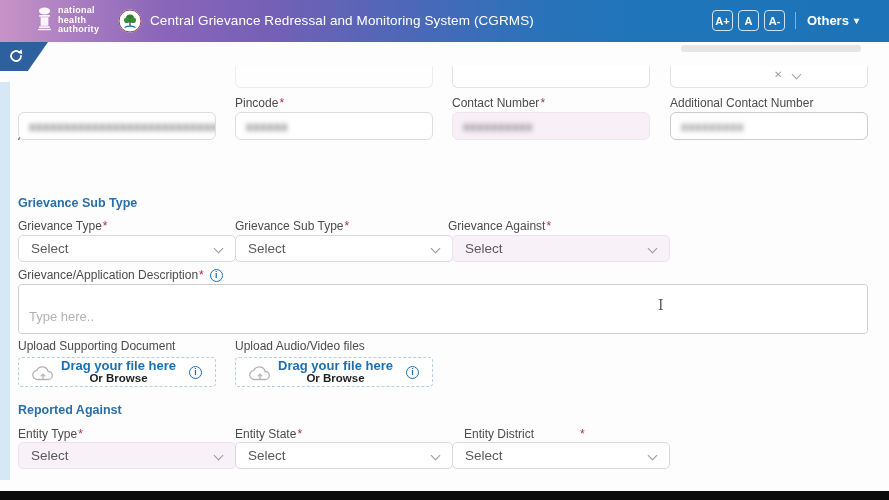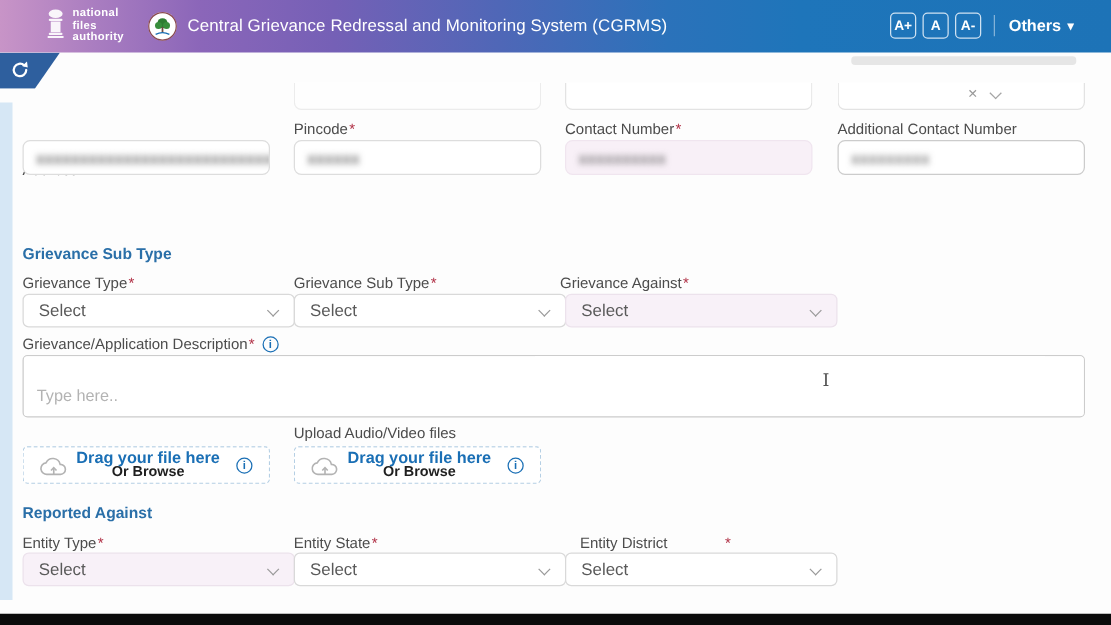--- a/index.html
+++ b/index.html
@@ -86,21 +86,21 @@
     <div class="brand">
       <svg width="15" height="26" viewBox="0 0 15 26" fill="#fff" opacity=".92">
         <ellipse cx="7.5" cy="4" rx="5.6" ry="3.4"></ellipse>
         <rect x="2" y="8" width="11" height="1.8" rx=".9"></rect>
         <rect x="3.6" y="10.2" width="7.8" height="8.6"></rect>
         <rect x="2" y="19.2" width="11" height="1.8" rx=".9"></rect>
         <rect x="1" y="21.8" width="13" height="1.5" rx=".7"></rect>
       </svg>
       <div class="brand-text">
         <div>national</div>
-        <div>files</div>
+        <div>health</div>
         <div>authority</div>
       </div>
     </div>
 
     <svg class="round-logo" viewBox="0 0 24 24">
       <circle cx="12" cy="12" r="11.4" fill="#fff"></circle>
       <circle cx="12" cy="12" r="11" fill="none" stroke="#8a4a52" stroke-width="1"></circle>
       <circle cx="12" cy="9.5" r="4" fill="#2e7d32"></circle>
       <circle cx="8.8" cy="11.3" r="2.8" fill="#388e3c"></circle>
       <circle cx="15.2" cy="11.3" r="2.8" fill="#388e3c"></circle>
@@ -199,20 +199,21 @@
   </div>
 
   <div class="f-label" style="left:18px; top:268px;">
     <span>Grievance/Application Description</span>
       <span class="req">*</span>
     <span class="info-ic">i</span>
   </div>
   <textarea class="desc-area" placeholder="Type here.." style=""></textarea>
   <span class="text-cursor">I</span>
 
+  <div class="f-label" style="left:18px; top:339px;">Upload Supporting Document</div>
   <div class="f-label" style="left:235px; top:339px;">Upload Audio/Video files</div>
 
   <div class="upload-box" style="left:18px;">
     <svg width="22" height="17" viewBox="0 0 22 17">
       <path d="M6 15.5h10.5a4 4 0 1 0-.4-8 6 6 0 0 0-11.3-1.2A4.3 4.3 0 0 0 6 15.5z" fill="none" stroke="#b3b3b3" stroke-width="1.3"></path>
       <path d="M11 16v-5.4" stroke="#b3b3b3" stroke-width="1.3"></path>
       <path d="M8.8 12.4l2.2-2.3 2.2 2.3" fill="none" stroke="#b3b3b3" stroke-width="1.3"></path>
     </svg>
     <div class="upload-texts">
       <div class="drag-txt">Drag your file here</div>

